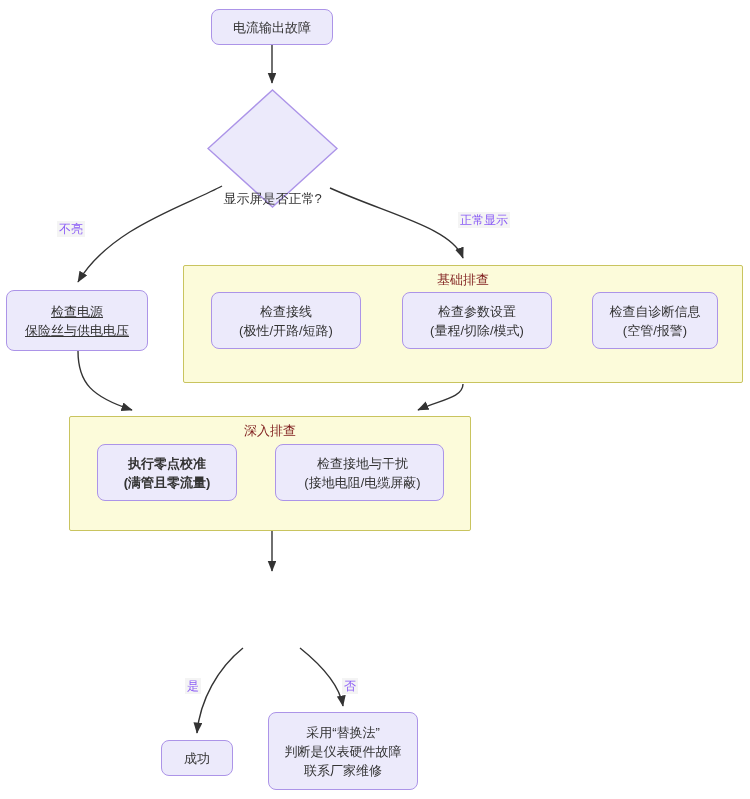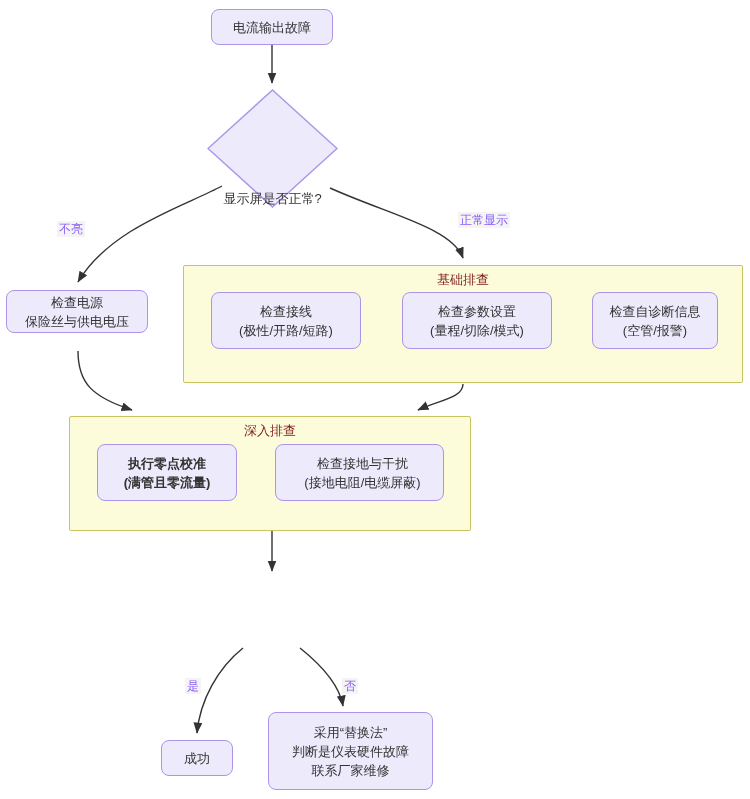--- a/index.html
+++ b/index.html
@@ -164,31 +164,31 @@
     <span class="ln">电流输出故障</span>
   </div>
 
   <div class="diamond-wrap" style="left:207px; top:89px; width:131px; height:119px;">
     <svg class="diamond-shape" viewBox="0 0 131 119" preserveAspectRatio="none">
       <polygon points="65.5,1 130,59.5 65.5,118 1,59.5" fill="#ECEAFB" stroke="#AC94E8" stroke-width="1.4"></polygon>
     </svg>
     <span class="diamond-label">显示屏是否正常?</span>
   </div>
 
-  <div class="node" style="left:6px; top:290px; width:142px; height:43px;">
+  <div class="node" style="left:6px; top:290px; width:142px; height:61px;text-decoration:underline;">
     <span class="ln">检查电源</span>
     <span class="ln">保险丝与供电电压</span>
   </div>
 
 
   <div class="node" style="left:161px; top:740px; width:72px; height:36px;">
     <span class="ln">成功</span>
   </div>
 
-  <div class="node" style="left:268px; top:712px; width:165px; height:78px;">
+  <div class="node" style="left:268px; top:712px; width:150px; height:78px;">
     <span class="ln">采用“替换法”</span>
     <span class="ln">判断是仪表硬件故障</span>
     <span class="ln">联系厂家维修</span>
   </div>
 
   <div class="edge-label" style="left:57px; top:221px;">不亮</div>
 
   <div class="edge-label" style="left:438px; top:212px;margin-left:20px;">正常显示</div>
 
   <div class="edge-label" style="left:185px; top:678px;">是</div>

